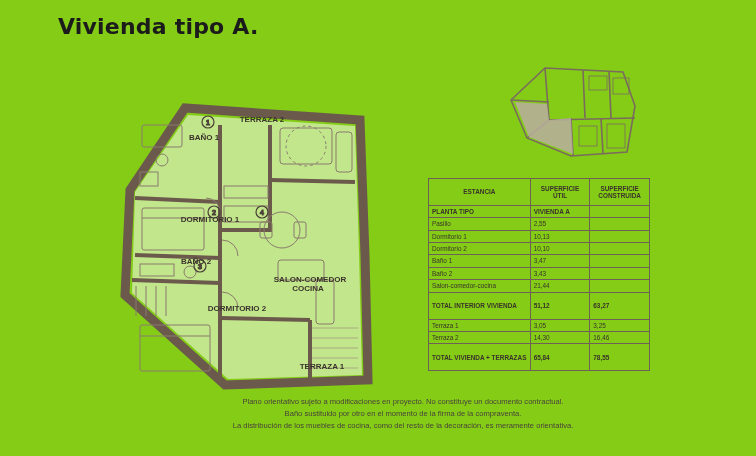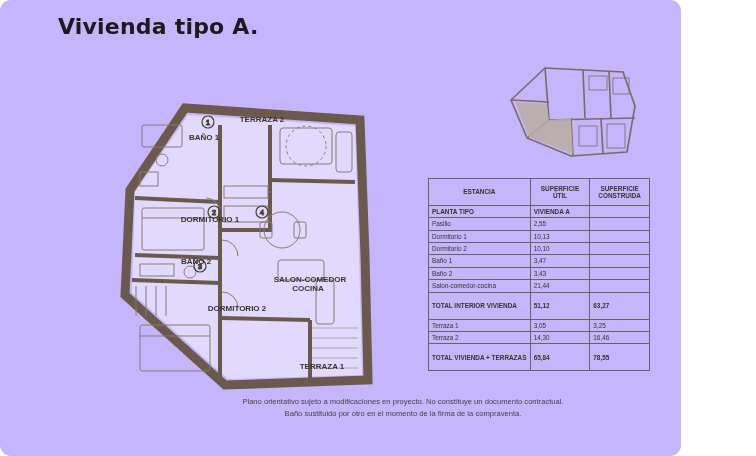--- a/index.html
+++ b/index.html
@@ -8,24 +8,23 @@
   }
   body {
     width: 756px;
     height: 456px;
     background: #ffffff;
     font-family: "Liberation Sans", sans-serif;
     overflow: hidden;
   }
   .page {
     position: relative;
-    width: 681px;
+    width: 756px;
     height: 456px;
-    background: #c4b5fd;
-    border-radius: 11px;
+    background: #84cc16;
   }
   
   .title {
     position: absolute;
     left: 58px;
     top: 14px;
     font-family: "DejaVu Sans", sans-serif;
     font-size: 22px;
     font-weight: bold;
     color: #1b1b1b;
@@ -304,15 +303,16 @@
             <td class="num">65,84</td>
             <td class="num">78,55</td>
           </tr>
         </tbody>
     </table>
   </div>
 
   <div class="disclaimer">
     <div>Plano orientativo sujeto a modificaciones en proyecto. No constituye un documento contractual.</div>
     <div>Baño sustituido por otro en el momento de la firma de la compraventa.</div>
+    <div>La distribución de los muebles de cocina, como del resto de la decoración, es meramente orientativa.</div>
   </div>
 
 </div>
 
 </body></html>

